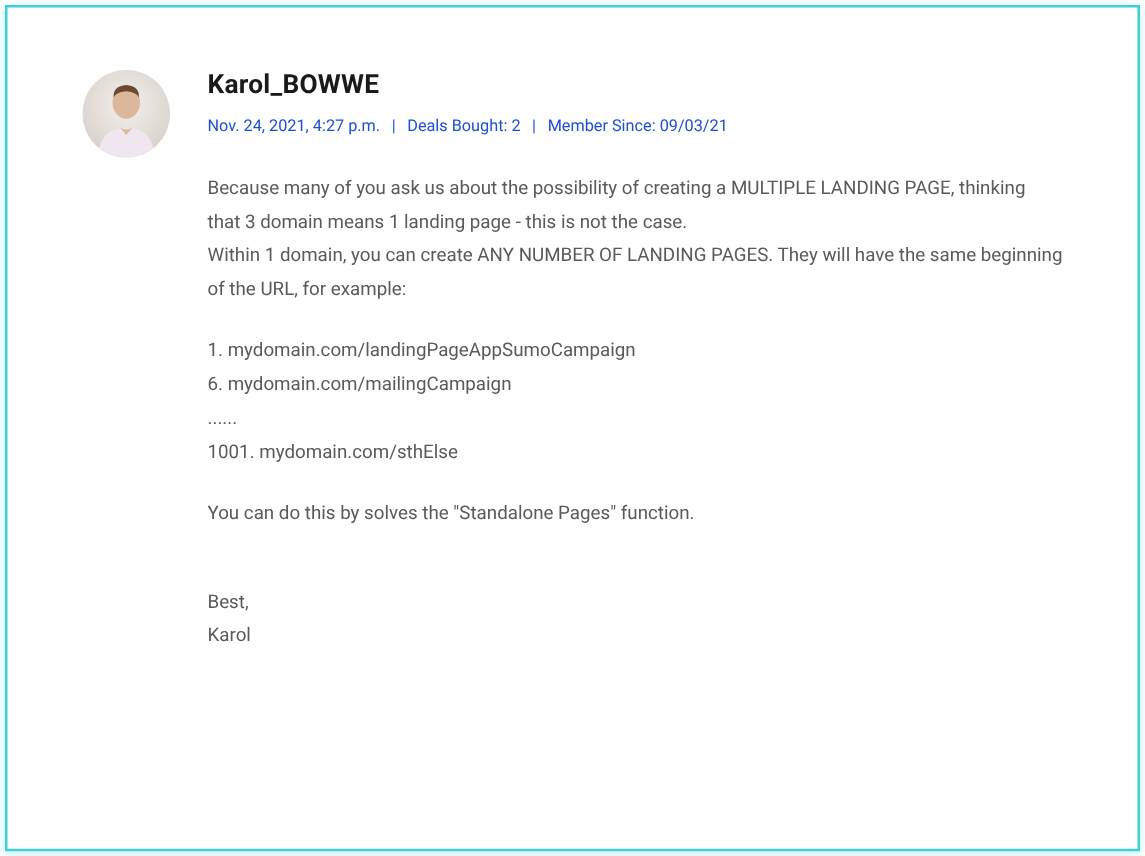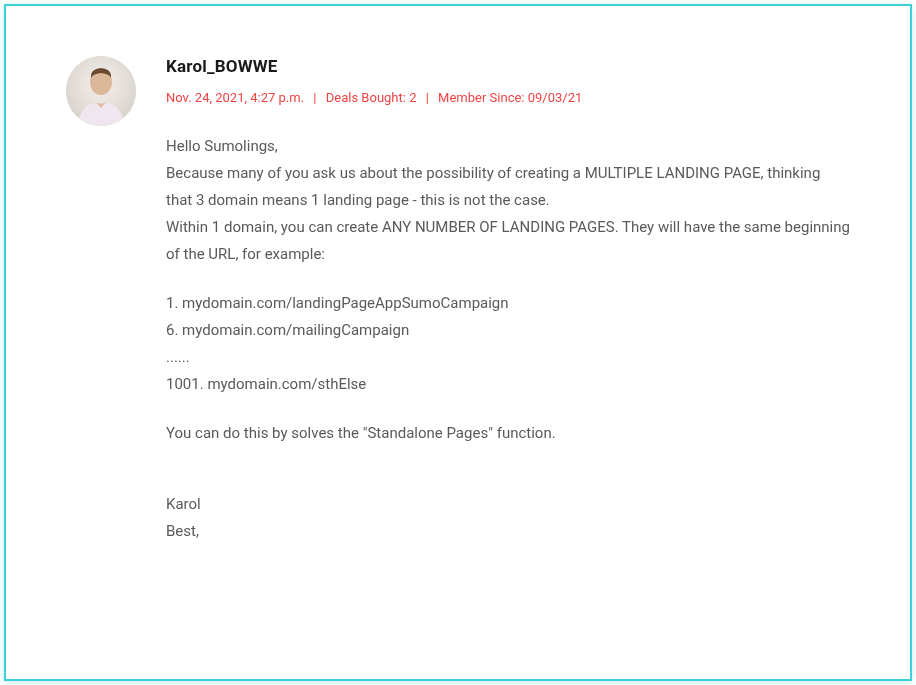--- a/index.html
+++ b/index.html
@@ -33,29 +33,29 @@
     .avatar svg {
       width: 100%;
       height: 100%;
       display: block;
     }
     .content {
       flex: 1;
       color: #555;
     }
     .username {
-      font-size: 17px;
+      font-size: 21px;
       font-weight: 700;
       color: #1a1a1a;
       margin-bottom: 14px;
       letter-spacing: 0.2px;
     }
     .meta {
       font-size: 13px;
-      color: #ef4444;
+      color: #1d4ed8;
       margin-bottom: 28px;
     }
     .meta-sep {
       margin: 0 6px;
     }
     .body-text {
       font-size: 15px;
       line-height: 1.8;
       color: #5a5a5a;
     }
@@ -91,29 +91,28 @@
 
     <div class="meta">
       <span>Nov. 24, 2021, 4:27 p.m.</span>
       <span class="meta-sep">|</span>
       <span>Deals Bought: 2</span>
       <span class="meta-sep">|</span>
       <span>Member Since: 09/03/21</span>
     </div>
 
     <div class="body-text">
-      <p>Hello Sumolings,</p>
       <p>Because many of you ask us about the possibility of creating a MULTIPLE LANDING PAGE, thinking that 3 domain means 1 landing page - this is not the case.</p>
       <p>Within 1 domain, you can create ANY NUMBER OF LANDING PAGES. They will have the same beginning of the URL, for example:</p>
       <div class="para-gap"></div>
       <p>1. mydomain.com/landingPageAppSumoCampaign</p>
       <p>6. mydomain.com/mailingCampaign</p>
       <p>......</p>
       <p>1001. mydomain.com/sthElse</p>
       <div class="para-gap"></div>
       <p>You can do this by solves the "Standalone Pages" function.</p>
       <div class="para-gap"></div>
       <div class="para-gap"></div>
+      <p>Best,</p>
       <p>Karol</p>
-      <p>Best,</p>
     </div>
   </div>
 </div>
 
 </body></html>

